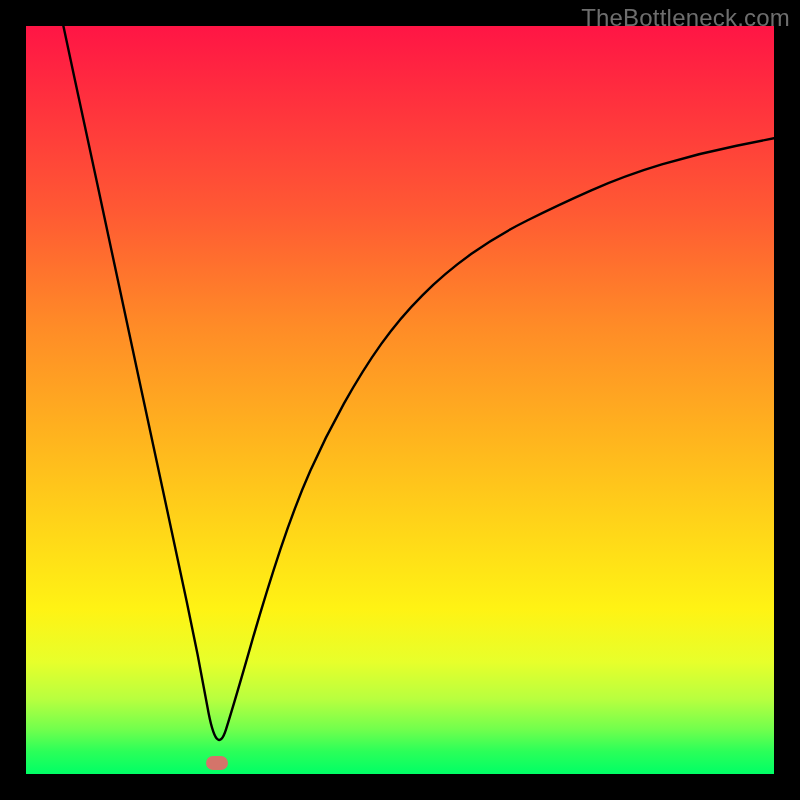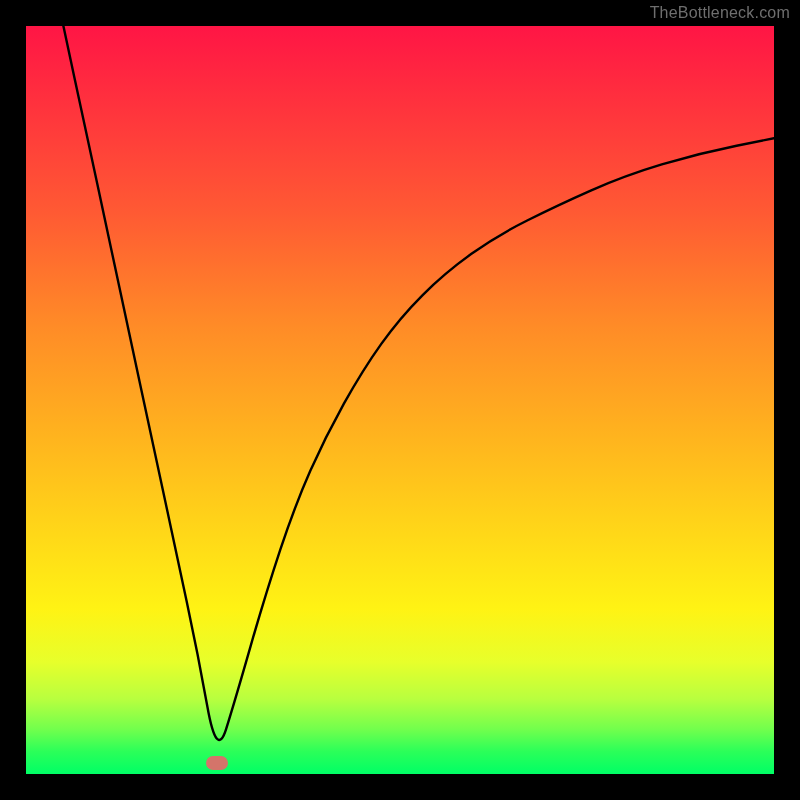--- a/index.html
+++ b/index.html
@@ -38,21 +38,21 @@
       #72ff4d 94%,
       #2bff59 97%,
       #00ff66 100%
     );
   }
   .watermark {
     position: absolute;
     top: 4px;
     right: 10px;
     color: #6e6e6e;
-    font-size: 16px;
+    font-size: 24px;
     letter-spacing: 0.2px;
     user-select: none;
   }
   svg.curve {
     position: absolute;
     inset: 0;
     width: 100%;
     height: 100%;
   }
   .marker {

